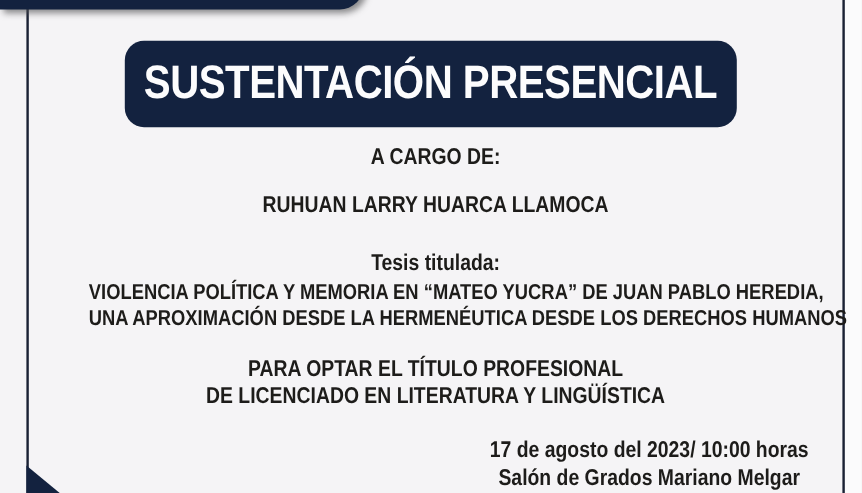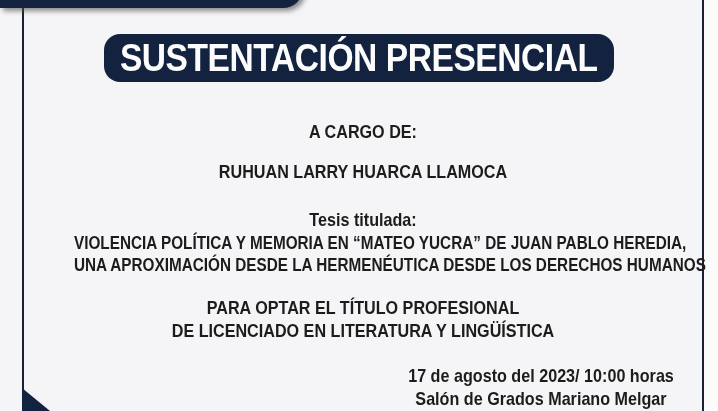--- a/index.html
+++ b/index.html
@@ -48,21 +48,21 @@
     left: 22px; top: 388px;
     width: 0; height: 0;
     border-bottom: 23px solid #13223f;
     border-right: 28px solid transparent;
     z-index: 3;
   }
   
   .title-box {
     position: absolute;
     left: 104px; top: 34px;
-    width: 510px; height: 48px;
+    width: 510px; height: 72px;
     background: #13223f;
     border-radius: 16px;
     display: flex;
     align-items: center;
     justify-content: center;
     z-index: 2;
   }
   .title-box .title-text {
     color: #fcfcfd;
     font-size: 39px;

